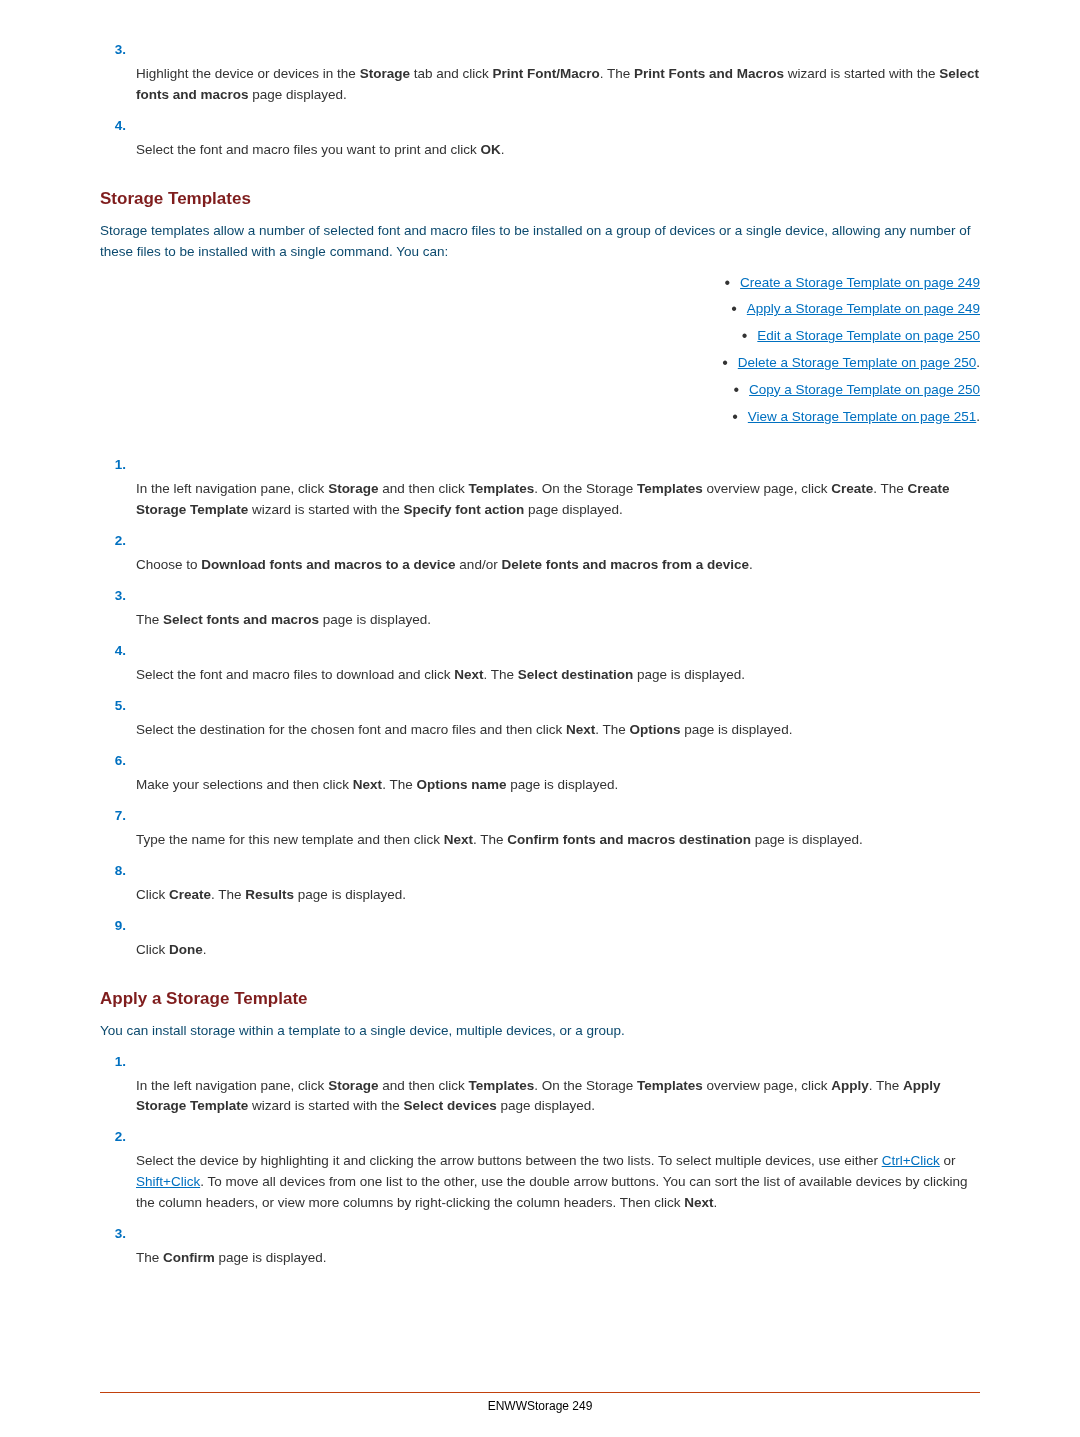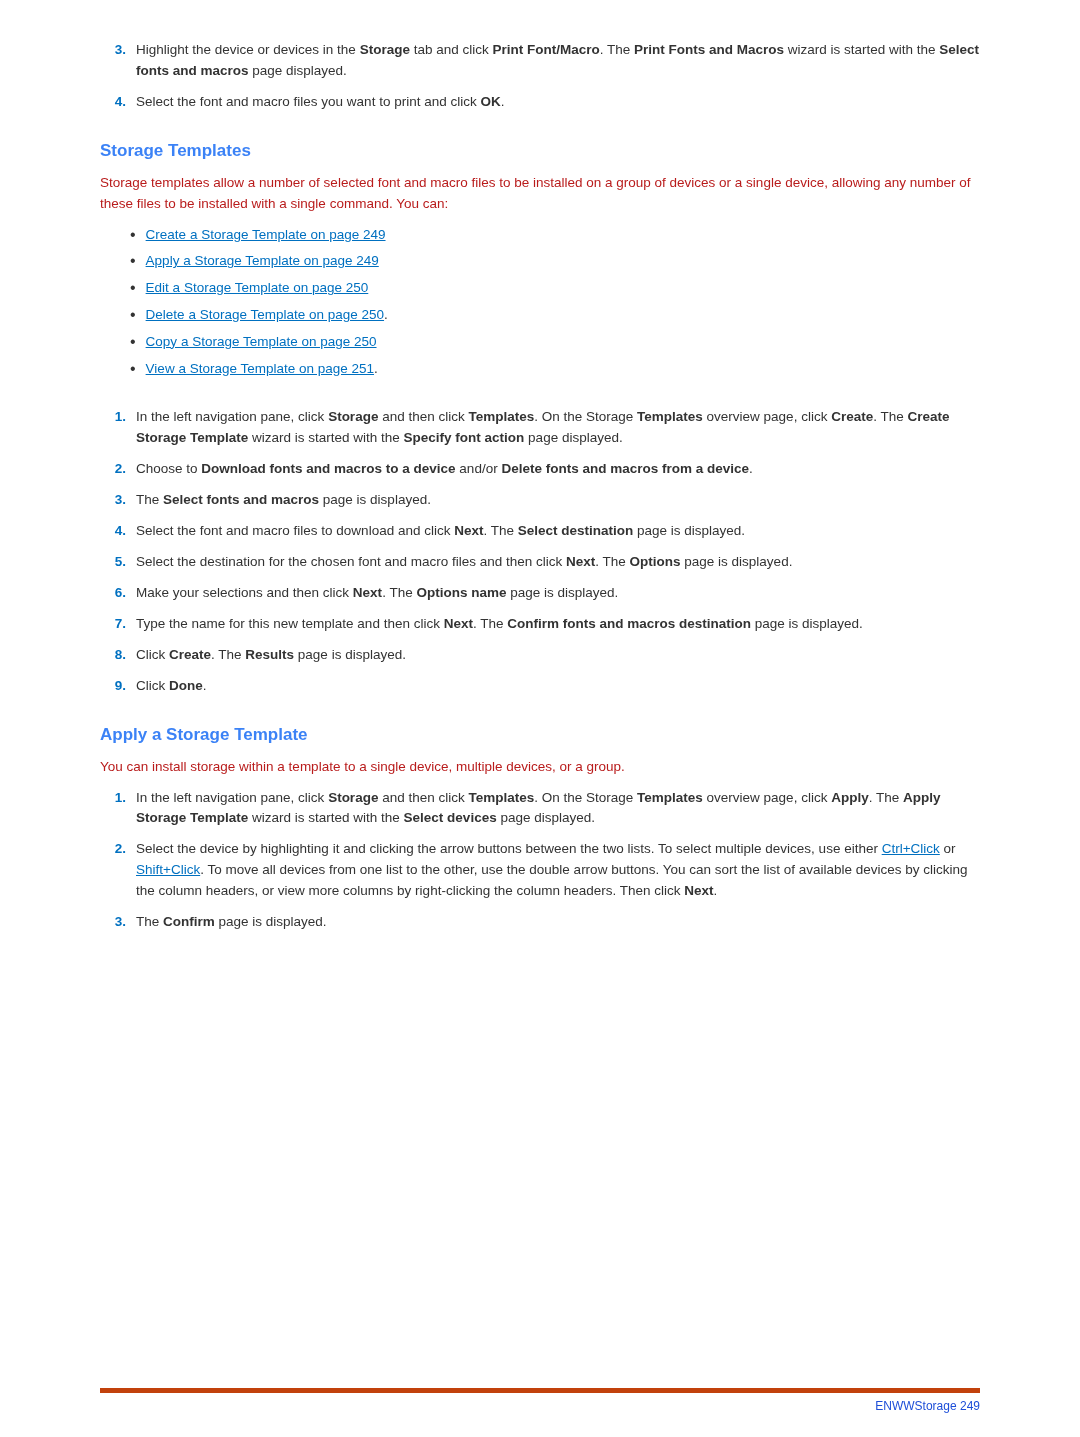--- a/index.html
+++ b/index.html
@@ -22,31 +22,31 @@
       min-height: 1437px;
       padding: 40px 100px 60px 100px;
       position: relative;
     }
 
     .section {
       margin-bottom: 28px;
     }
 
     .section-heading {
-      color: #3b82f6;
+      color: #7f1d1d;
       font-size: 17px;
       font-weight: bold;
       margin-bottom: 12px;
     }
 
     .body-text {
       font-size: 13.5px;
       line-height: 1.55;
       margin-bottom: 10px;
-      color: #b91c1c;
+      color: #0c4a6e;
     }
 
     .numbered-list {
       list-style: none;
       padding: 0;
       margin: 0;
     }
 
     .numbered-list li {
       display: flex;
@@ -60,34 +60,36 @@
       color: #0070C0;
       font-weight: bold;
       min-width: 26px;
       text-align: right;
       margin-right: 10px;
       flex-shrink: 0;
     }
 
     .numbered-list li .content {
       flex: 1;
+      margin-top: 24px;
     }
 
     .bullet-list {
       list-style: none;
       padding: 0;
       margin: 8px 0 8px 20px;
     }
 
     .bullet-list li {
       display: flex;
       align-items: flex-start;
       margin-bottom: 6px;
       font-size: 13.5px;
       line-height: 1.5;
+      justify-content: flex-end;
     }
 
     .bullet-list li::before {
       content: "•";
       color: #333;
       font-size: 16px;
       margin-right: 10px;
       line-height: 1.3;
       flex-shrink: 0;
     }
@@ -100,24 +102,24 @@
     .bold {
       font-weight: bold;
     }
 
     .footer {
       position: absolute;
       bottom: 24px;
       left: 100px;
       right: 100px;
       display: flex;
-      justify-content: flex-end;
+      justify-content: center;
       font-size: 12px;
-      color: #1d4ed8;
-      border-top: 5px solid #c2410c;
+      color: #000000;
+      border-top: 1px solid #c2410c;
       padding-top: 6px;
     }
 
     .intro-list {
       margin-left: 30px;
       margin-top: 6px;
       margin-bottom: 10px;
     }
   </style>
 </head>

